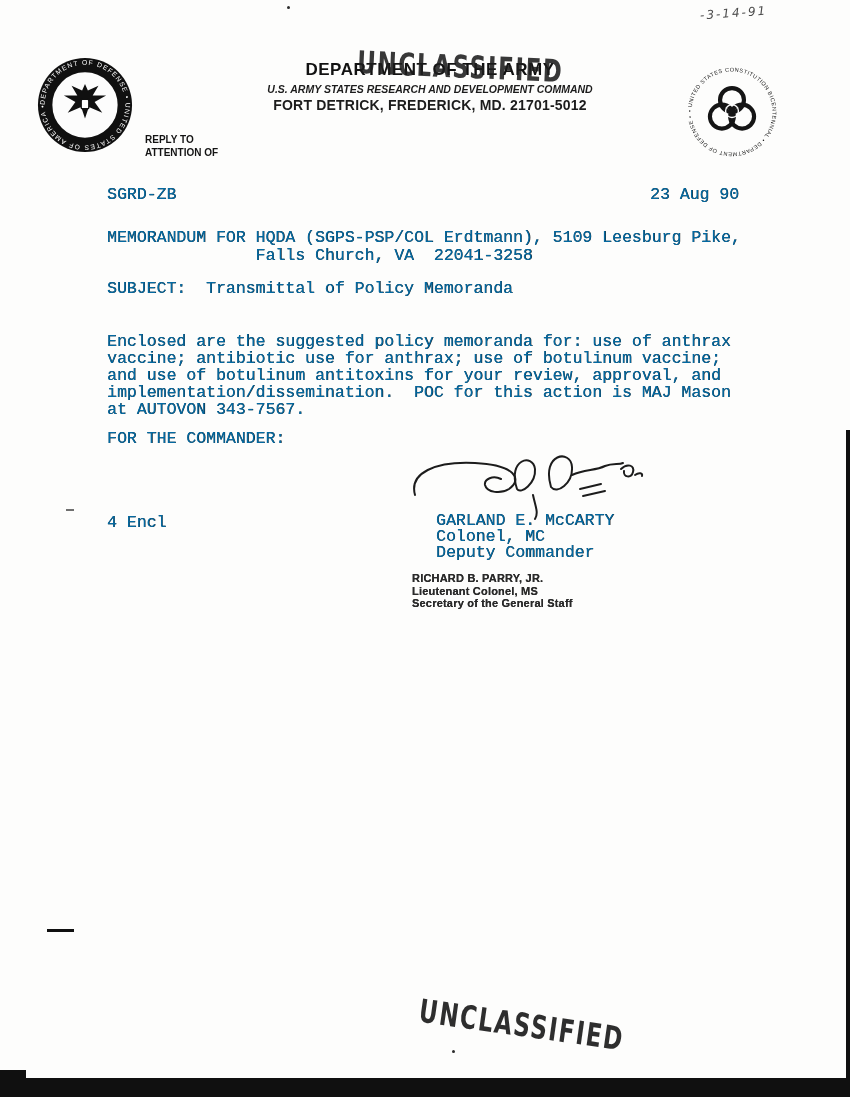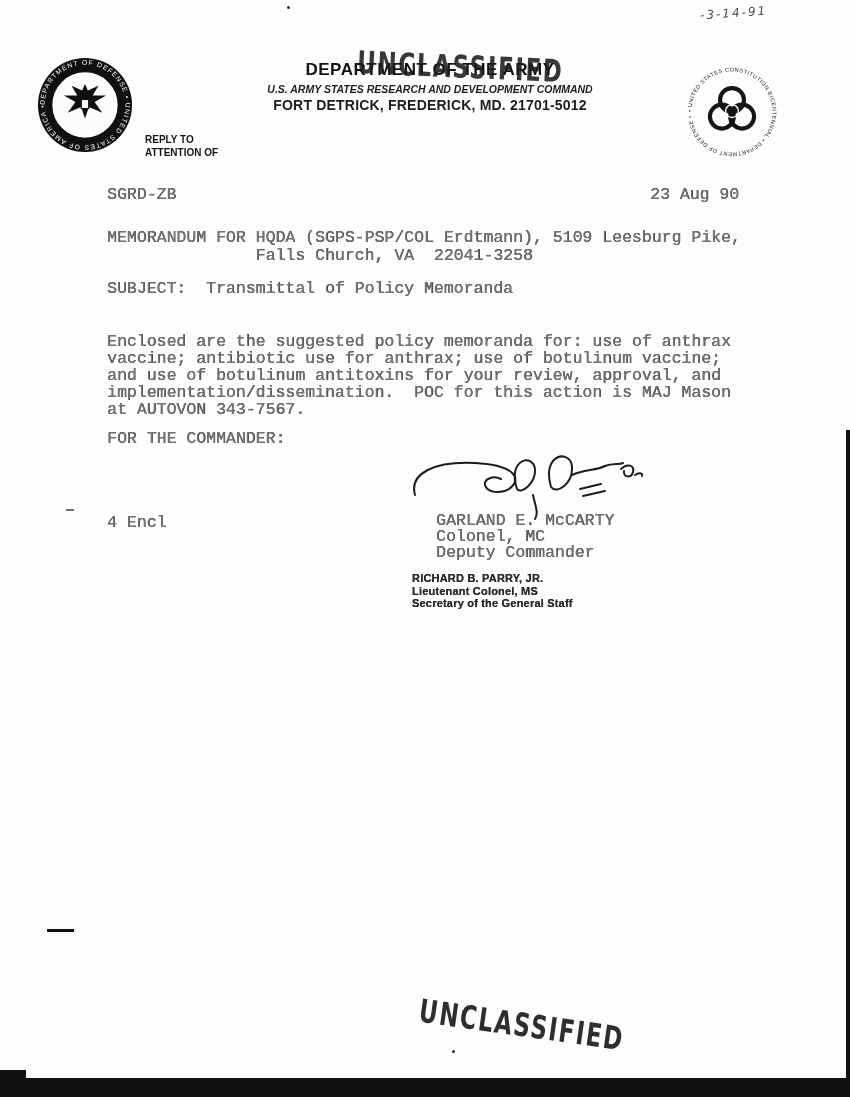--- a/index.html
+++ b/index.html
@@ -8,21 +8,21 @@
   .page {
     position:relative; width:850px; height:1097px;
     background:#fdfdfc; overflow:hidden; margin:0 auto;
     color:#151515;
   }
   .abs { position:absolute; }
 
   
   .mono {
     font-family:"Liberation Mono","DejaVu Sans Mono",monospace;
-    font-size:16.5px; line-height:17px; color:#737373;
+    font-size:16.5px; line-height:17px; color:#0369a1;
     white-space:pre; text-shadow:0.3px 0 0 #1a1a1a;
   }
   .sigblock { line-height:16.2px; }
 
   
   .lh-center { left:230px; top:60px; width:400px; text-align:center; }
   .lh-dept   { font-size:17px; font-weight:bold; letter-spacing:0.5px; color:#121212; }
   .lh-cmd    { font-size:10.5px; font-weight:bold; font-style:italic; margin-top:3px; color:#1c1c1c; }
   .lh-addr   { font-size:14px;  font-weight:bold; margin-top:2px; color:#1c1c1c; letter-spacing:0.2px; }
   .replyto   { left:145px; top:133px; font-size:10px; font-weight:bold; line-height:13px;

